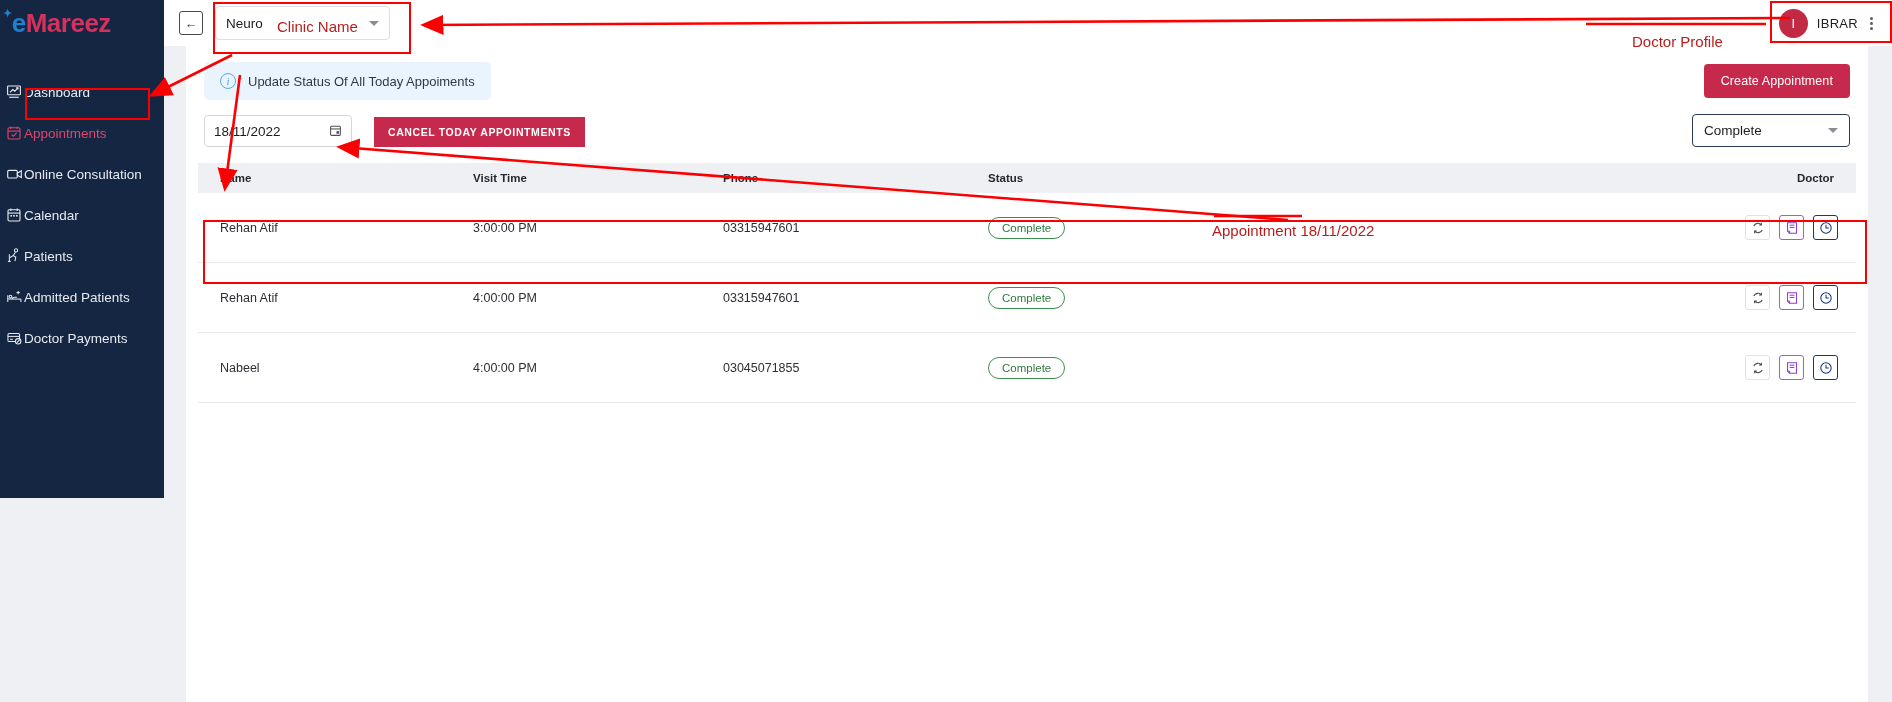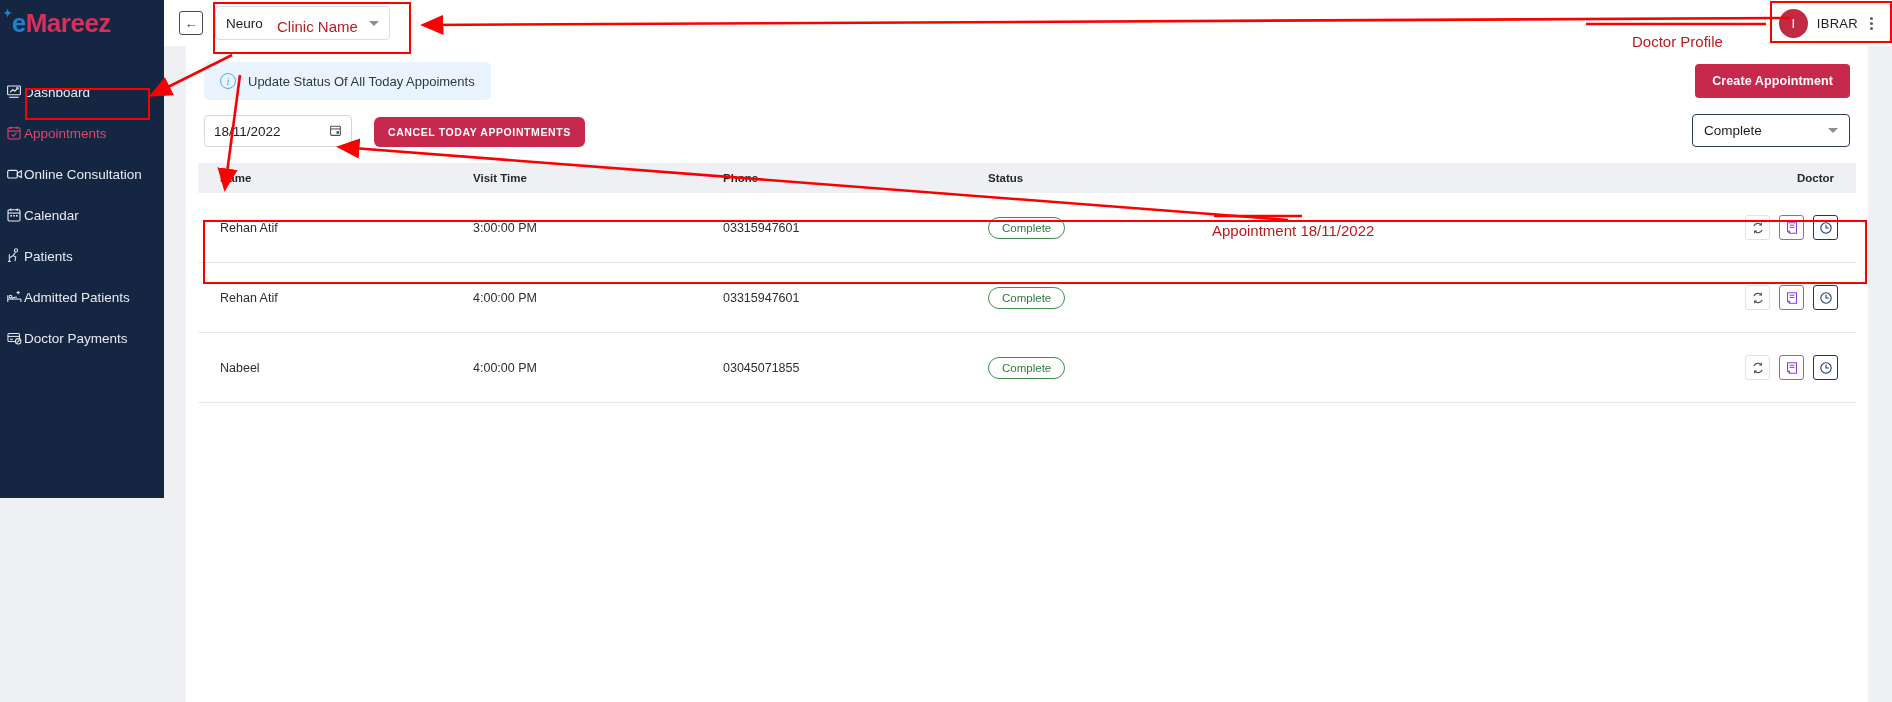--- a/index.html
+++ b/index.html
@@ -94,33 +94,33 @@
   }
   .info-circle {
     width: 16px; height: 16px; border-radius: 50%;
     border: 1.4px solid #5aa9e6; color: #5aa9e6;
     display: flex; align-items: center; justify-content: center;
     font-size: 11px; font-style: italic; font-family: "Liberation Serif", serif;
     flex: none;
   }
   .btn-create {
     background: #c6294c; color: #fff; border: none; border-radius: 4px;
-    padding: 10px 17px; font-size: 12.5px; font-weight: bold; cursor: pointer;
+    padding: 10px 17px; font-size: 12.5px; font-weight: normal; cursor: pointer;
     letter-spacing: .1px;
   }
   .filter-row { display: flex; align-items: flex-end; padding: 14px 18px 0 18px; }
   .date-field {
     width: 148px; height: 32px; border: 1px solid #d4d7dd; border-radius: 4px;
     display: flex; align-items: center; justify-content: space-between;
     padding: 0 9px; font-size: 13.5px; color: #1d1d1d; background: #fff; cursor: text;
   }
   .cal-ic { color: #4c4f55; font-size: 13px; line-height: 1; }
   .btn-cancel-today {
     margin-left: 22px; background: #c6294c; color: #fff; border: none;
-    border-radius: 6px; padding: 9px 14px; font-size: 10.5px;
+    border-radius: 0; padding: 9px 14px; font-size: 10.5px;
     font-weight: bold; letter-spacing: .6px; cursor: pointer;
   }
   .status-select {
     margin-left: auto; width: 158px; height: 33px;
     border: 1px solid #2b3a55; border-radius: 4px;
     display: flex; align-items: center; justify-content: space-between;
     padding: 0 11px; font-size: 13.5px; color: #1d1d1d; cursor: pointer; background: #fff;
   }
 
   

